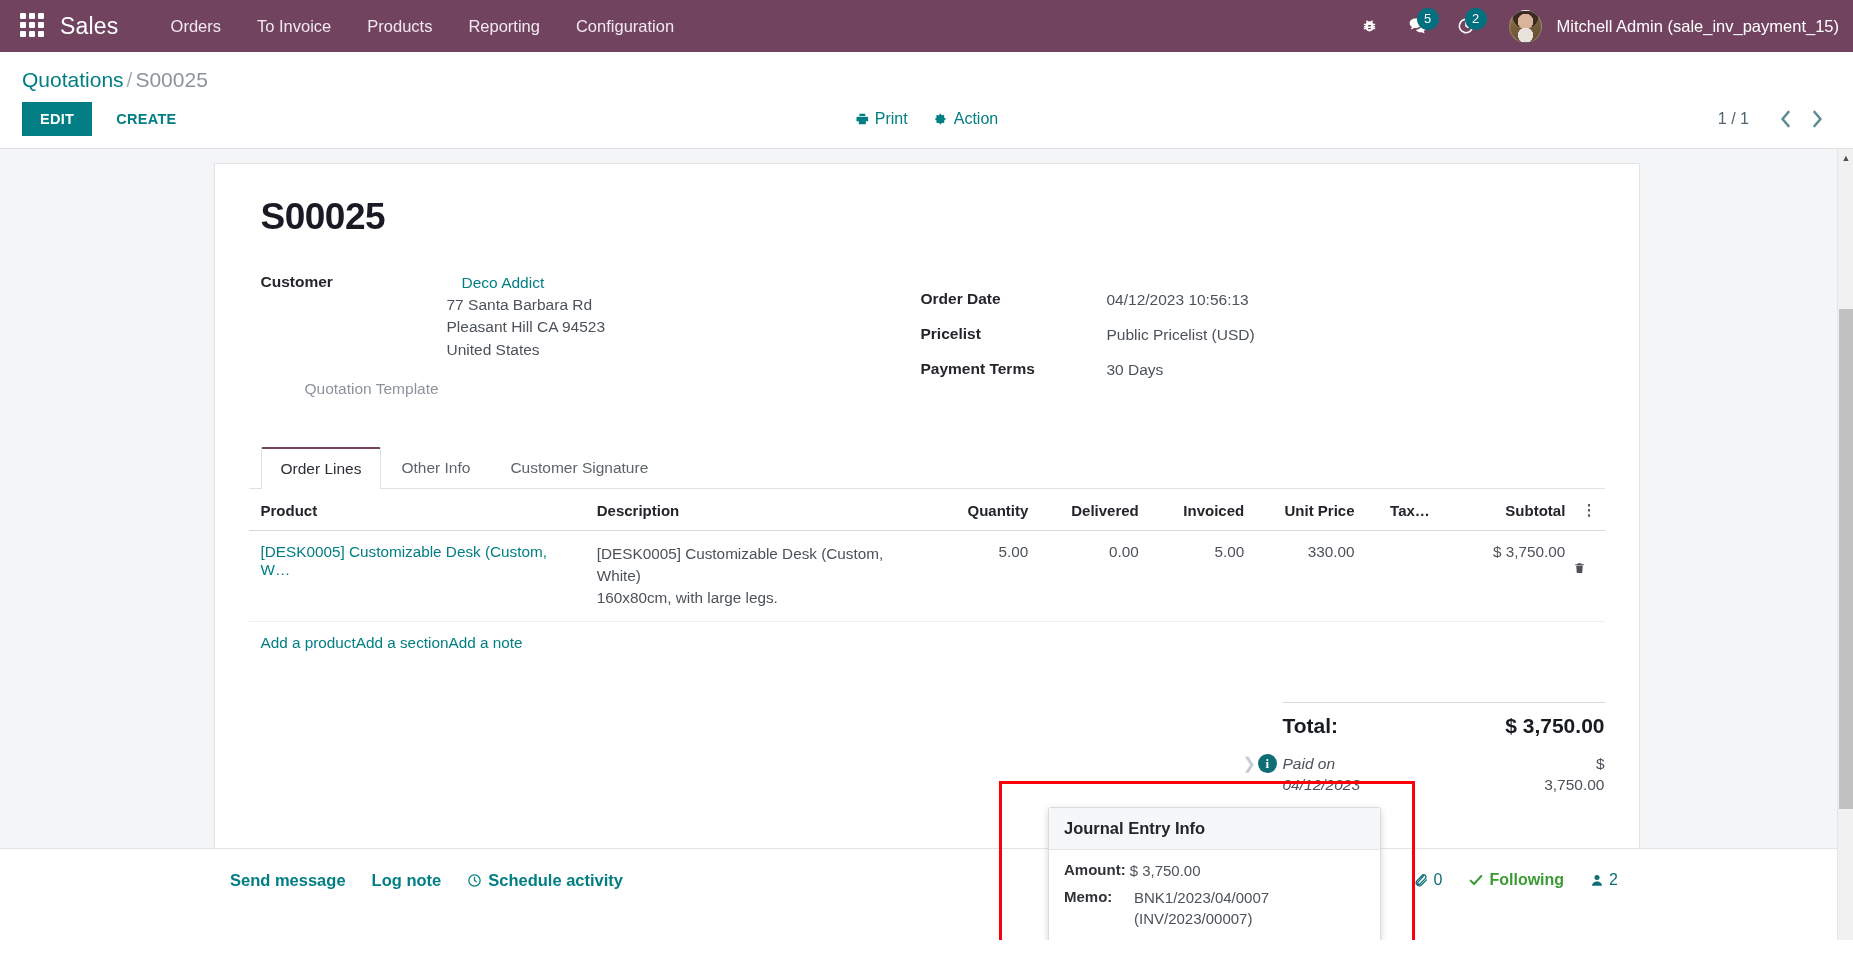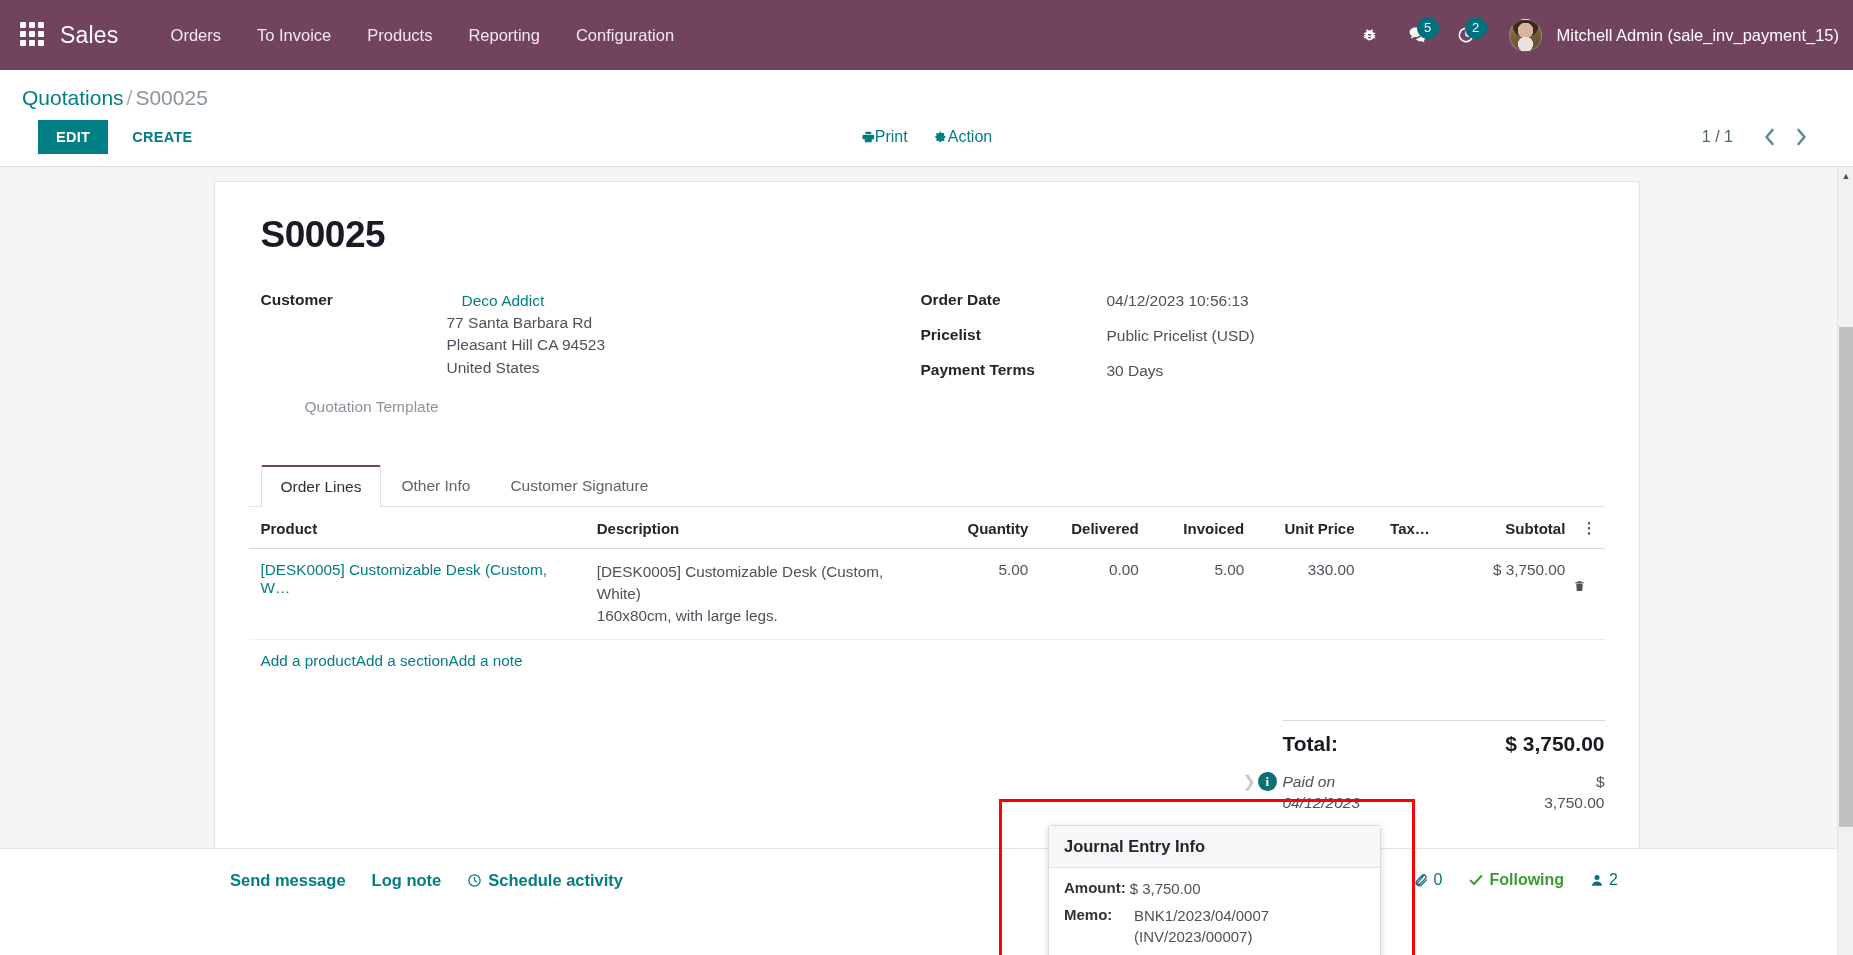--- a/index.html
+++ b/index.html
@@ -6,21 +6,21 @@
   html, body {
     width: 1853px; height: 955px;
     font-family: "Liberation Sans", sans-serif;
     background: #ffffff;
     overflow: hidden;
   }
   body { position: relative; }
 
   
   .navbar {
-    height: 70px;
+    height: 52px;
     background: #71435f;
     display: flex;
     align-items: center;
     padding: 0 14px 0 10px;
     color: #fff;
     position: relative;
   }
   .apps-grid {
     width: 26px; height: 26px;
     display: grid;
@@ -102,21 +102,21 @@
   }
   .breadcrumb {
     font-size: 21px;
     padding: 6px 0 10px 22px;
     color: #7a8691;
   }
   .breadcrumb .bc-link { color: #017e84; cursor: pointer; }
   .breadcrumb .bc-sep { color: #a6aeb5; margin: 0 3px; }
   .breadcrumb .bc-current { color: #8a949d; }
 
-  .cp-row { display: flex; align-items: center; padding: 0 38px; position: relative; }
+  .cp-row { display: flex; align-items: center; padding: 0 22px; position: relative; }
   .btn-edit {
     background: #017e84;
     color: #fff;
     border: none;
     font-size: 14.5px;
     font-weight: 700;
     letter-spacing: .3px;
     padding: 9px 18px;
     cursor: pointer;
   }
@@ -133,21 +133,21 @@
   }
   .cp-center {
     position: absolute;
     left: 50%; transform: translateX(-50%);
     display: flex; gap: 26px; align-items: center;
   }
   .cp-action {
     color: #017e84;
     font-size: 16px;
     cursor: pointer;
-    display: flex; align-items: center; 
+    display: flex; align-items: center; gap: 6px;
   }
   .pager {
     margin-left: auto;
     display: flex; align-items: center; gap: 4px;
     color: #5d7079; font-size: 16px;
   }
   .pager-count { margin-right: 18px; color: #4f6470; text-align: center; }
   .pager-btn {
     width: 28px; height: 28px;
     display: flex; align-items: center; justify-content: center;
@@ -179,20 +179,21 @@
     font-weight: 700;
     color: #1a1a24;
     letter-spacing: -.5px;
     margin: 10px 0 34px 12px;
   }
 
   .fields-grid {
     display: flex;
     gap: 0;
     margin-left: 12px;
+    align-items: center;
   }
   .col-left { width: 660px; }
   .col-right { width: 640px; }
   .field-row { display: flex; margin-bottom: 13px; align-items: flex-start; }
   .field-label {
     width: 186px;
     font-size: 15.5px;
     font-weight: 700;
     color: #24262b;
     flex: none;

